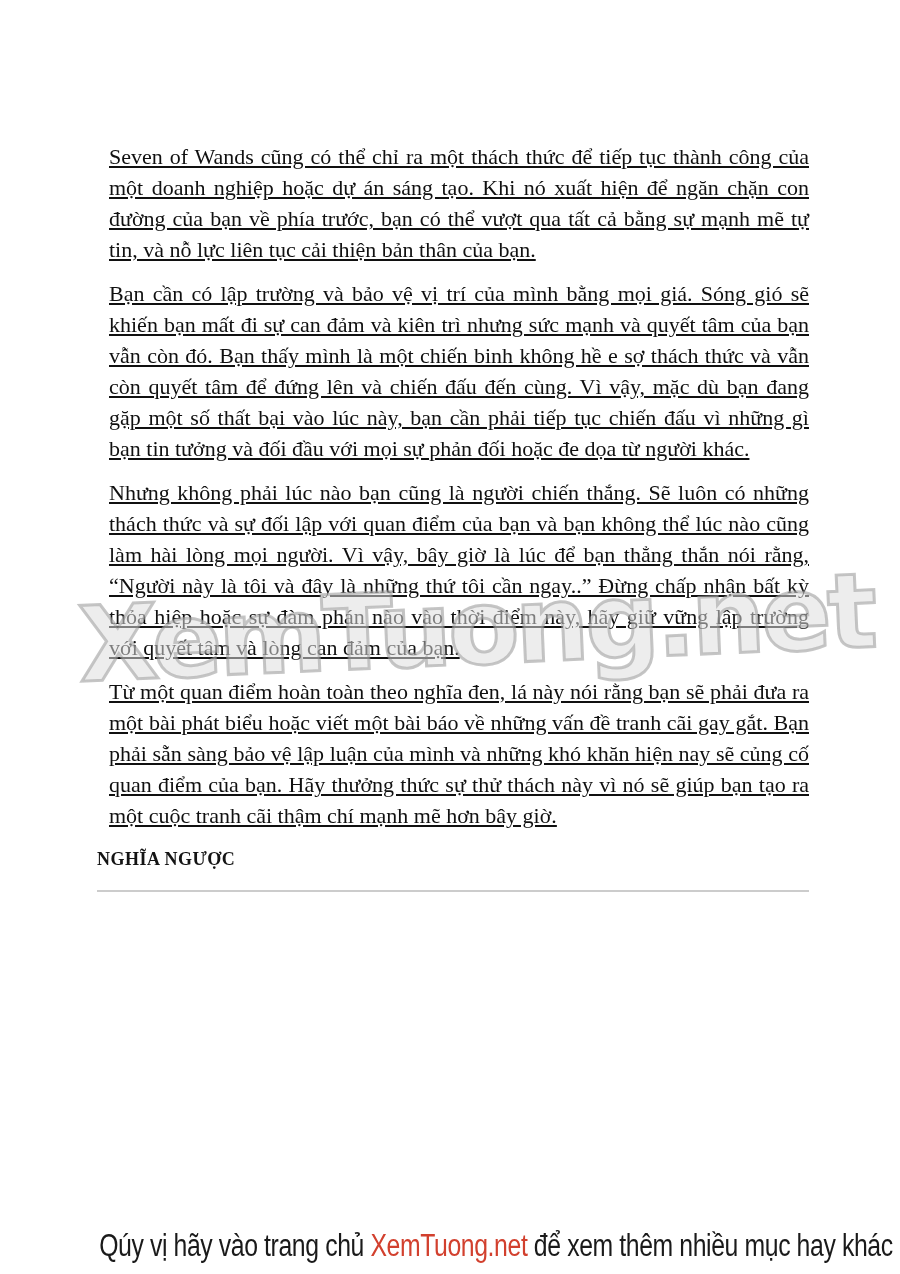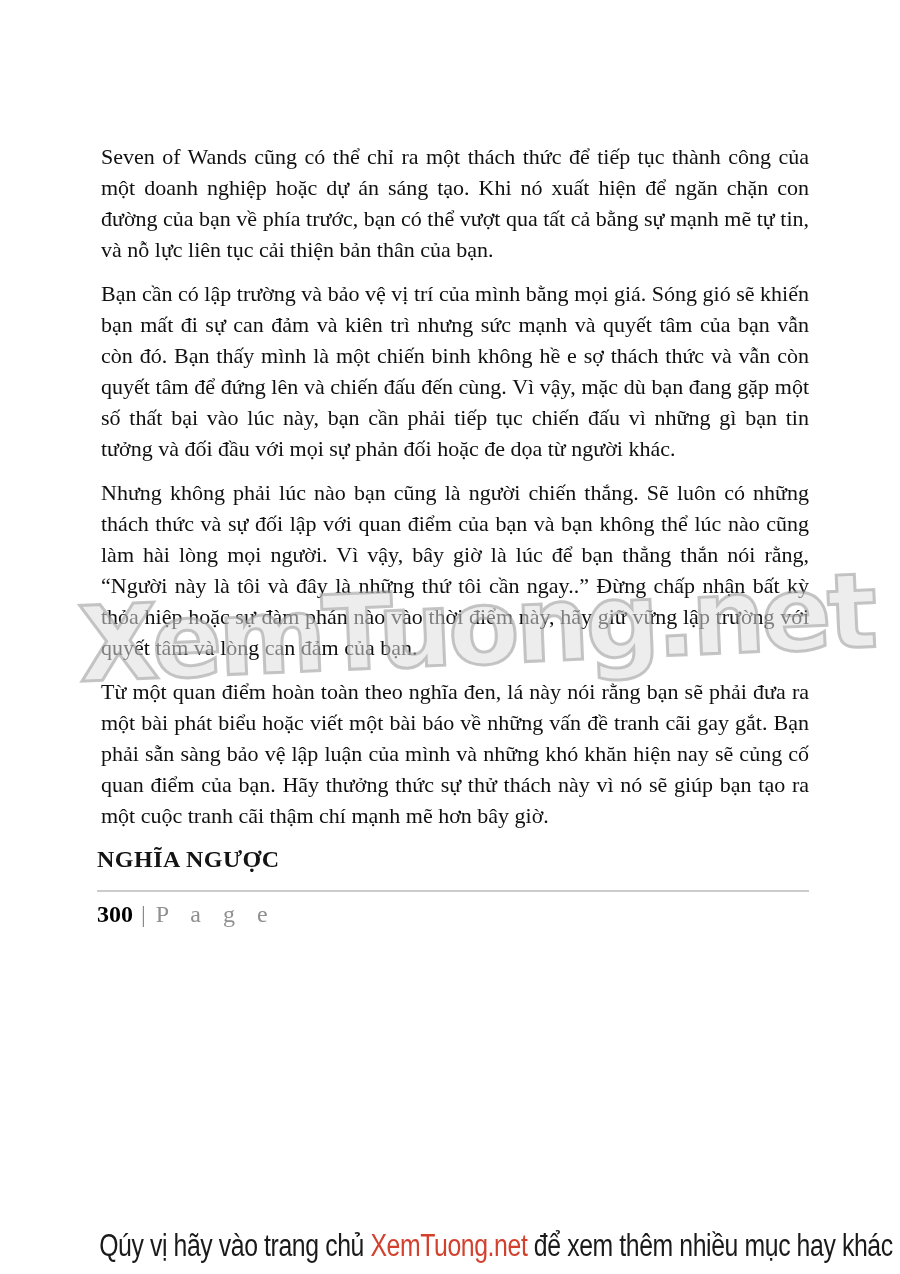--- a/index.html
+++ b/index.html
@@ -19,24 +19,25 @@
     position: absolute;
     left: 97px;
     top: 141px;
     width: 712px;
     color: #101010;
     font-size: 22px;
     line-height: 31px;
     text-align: justify;
   }
   .content p {
-    margin: 0 0 13px 4px;
+    margin: 0 0 13px 12px;
+    text-decoration: underline;
   }
   .section-heading {
-    font-size: 24px;
+    font-size: 18px;
     font-weight: bold;
     letter-spacing: 0.5px;
     margin: 7px 0 15px 0;
     text-align: left;
     color: #141414;
   }
   .pagefoot-rule {
     border: none;
     border-top: 2px solid #cccccc;
     margin: 4px 0 0 0;
@@ -112,23 +113,20 @@
     <p>Seven of Wands cũng có thể chỉ ra một thách thức để tiếp tục thành công của một doanh nghiệp hoặc dự án sáng tạo. Khi nó xuất hiện để ngăn chặn con đường của bạn về phía trước, bạn có thể vượt qua tất cả bằng sự mạnh mẽ tự tin, và nỗ lực liên tục cải thiện bản thân của bạn.</p>
     <p>Bạn cần có lập trường và bảo vệ vị trí của mình bằng mọi giá. Sóng gió sẽ khiến bạn mất đi sự can đảm và kiên trì nhưng sức mạnh và quyết tâm của bạn vẫn còn đó. Bạn thấy mình là một chiến binh không hề e sợ thách thức và vẫn còn quyết tâm để đứng lên và chiến đấu đến cùng. Vì vậy, mặc dù bạn đang gặp một số thất bại vào lúc này, bạn cần phải tiếp tục chiến đấu vì những gì bạn tin tưởng và đối đầu với mọi sự phản đối hoặc đe dọa từ người khác.</p>
     <p>Nhưng không phải lúc nào bạn cũng là người chiến thắng. Sẽ luôn có những thách thức và sự đối lập với quan điểm của bạn và bạn không thể lúc nào cũng làm hài lòng mọi người. Vì vậy, bây giờ là lúc để bạn thẳng thắn nói rằng, “Người này là tôi và đây là những thứ tôi cần ngay..” Đừng chấp nhận bất kỳ thỏa hiệp hoặc sự đàm phán nào vào thời điểm này, hãy giữ vững lập trường với quyết tâm và lòng can đảm của bạn.</p>
     <p>Từ một quan điểm hoàn toàn theo nghĩa đen, lá này nói rằng bạn sẽ phải đưa ra một bài phát biểu hoặc viết một bài báo về những vấn đề tranh cãi gay gắt. Bạn phải sẵn sàng bảo vệ lập luận của mình và những khó khăn hiện nay sẽ củng cố quan điểm của bạn. Hãy thưởng thức sự thử thách này vì nó sẽ giúp bạn tạo ra một cuộc tranh cãi thậm chí mạnh mẽ hơn bây giờ.</p>
 
     <h2 class="section-heading">NGHĨA NGƯỢC</h2>
 
 
     <hr class="pagefoot-rule">
 
-    <div class="pagefoot">
-      <span class="num">300</span><span class="bar">|</span><span class="pword">P a g e</span>
-    </div>
   </div>
 
   <div class="watermark">XemTuong.net</div>
 
   <div class="banner">
     <span class="banner-inner"><span>Qúy vị hãy vào trang chủ </span><span class="site">XemTuong.net</span><span> để xem thêm nhiều mục hay khác</span></span>
   </div>
 
 </div>
 

